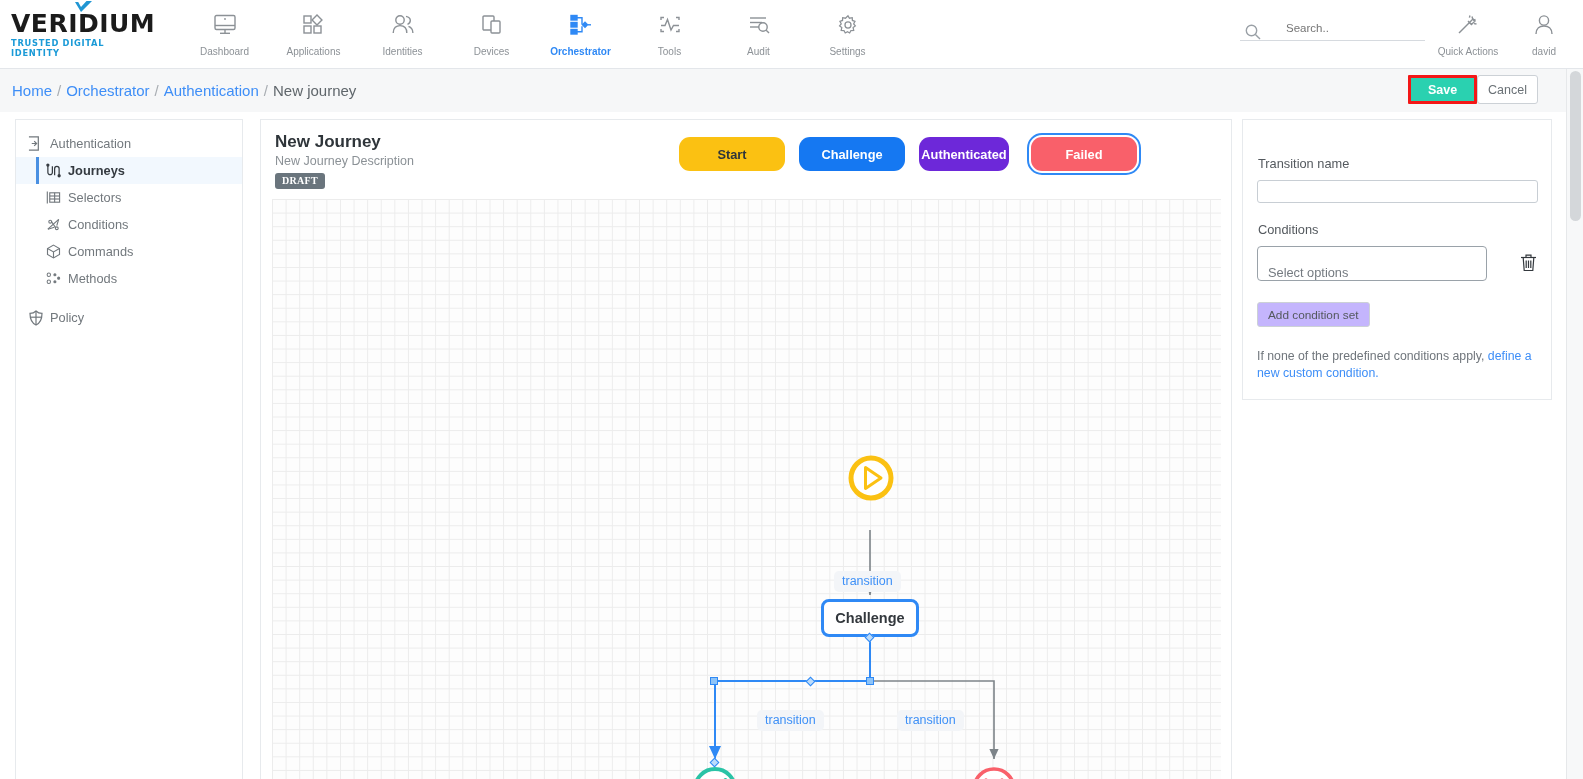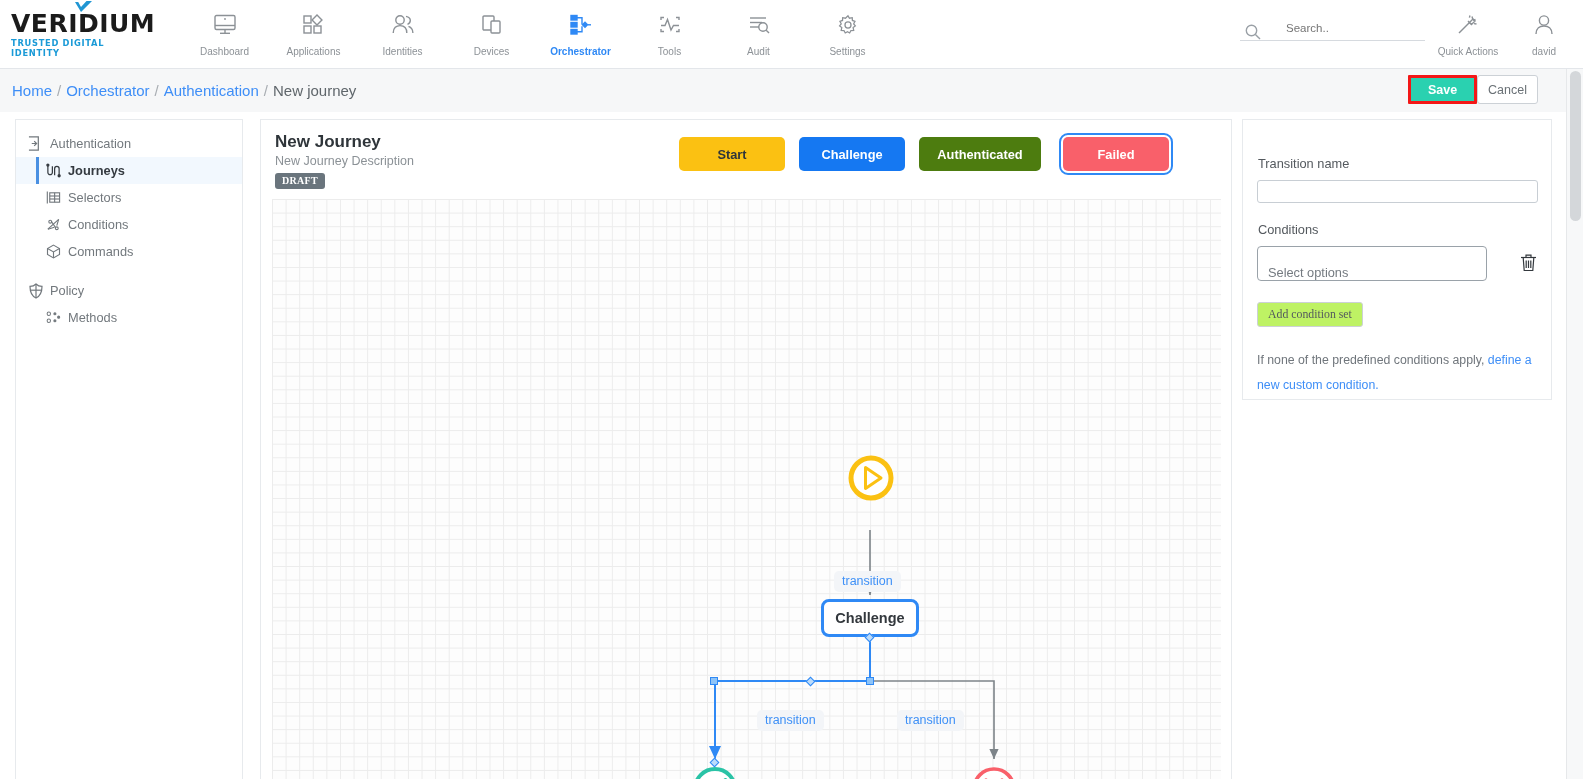--- a/index.html
+++ b/index.html
@@ -111,21 +111,21 @@
   .jtitle{ position:absolute; left:14px; top:12px; font-size:17px; font-weight:bold; color:#2f353a; }
   .jdesc{ position:absolute; left:14px; top:34px; font-size:12.5px; color:#8b9196; }
   .jbadge{
     position:absolute; left:14px; top:53px;
     background:#6a757d; color:#ffffff; font-size:10px; font-weight:bold;
     padding:2px 7px 3px 7px; border-radius:3px; letter-spacing:0.3px;font-family:Liberation Serif, serif;
   }
 
   .palette{ position:absolute; left:418px; top:17px; display:flex; gap:14px; }
   .pbtn{
-    height:34px; border:none; border-radius:5px; color:#ffffff;
+    height:34px; border:none; border-radius:11px; color:#ffffff;
     font-size:12.8px; font-weight:bold; cursor:pointer;
     font-family:"Liberation Sans", sans-serif;
     display:flex; align-items:center; justify-content:center;
   }
   .pbtn.sel{ outline:2px solid #2f89f5; outline-offset:2px;margin-left:8px; }
 
   
   .canvas{
     position:absolute; left:11px; top:79px; width:949px; height:580px;
     background-color:#fdfdfd;
@@ -172,26 +172,26 @@
     width:281px; height:23px; border:1px solid #c8ced4; border-radius:3px;
     outline:none; font-size:12.5px; padding:0 6px; color:#33383d;
     font-family:"Liberation Sans", sans-serif; background:#fff;
   }
   .rp-select{
     width:230px; height:35px; border:1px solid #9aa2a9; border-radius:4px;
     display:flex; align-items:flex-end; padding-left:10px;
     font-size:12.8px; color:#747a80; background:#fff; cursor:pointer;
   }
   .rp-addbtn{
-    height:25px; border:1px solid #ccd1d6; border-radius:3px; background:#bef264;
+    height:25px; border:1px solid #ccd1d6; border-radius:3px; background:#c4b5fd;
     font-size:11.8px; color:#54595e; padding:0 10px; cursor:pointer;
-    font-family:Liberation Serif, serif;
+    font-family:Liberation Sans, sans-serif;
   }
   .rp-hint{
-    font-size:12.3px; color:#70767c; line-height:25px; width:281px;
+    font-size:12.3px; color:#70767c; line-height:17px; width:281px;
   }
   .rp-hint a{ color:#3e8ef7; text-decoration:none; }
 
   
   .scroll-strip{
     position:absolute; right:0; top:69px; width:17px; height:710px;
     background:#f7f8f9; border-left:1px solid #e6e8ea;
   }
   .scroll-thumb{
     position:absolute; right:2px; top:2px; width:11px; height:150px;
@@ -410,55 +410,55 @@
   <div class="sb-row child">
     <span class="sb-ico">
       <svg width="15" height="15" viewBox="0 0 16 16" fill="none" stroke="#72787d" stroke-width="1.2">
         <path d="M8 1.2 L14.4 4.8 L14.4 11.2 L8 14.8 L1.6 11.2 L1.6 4.8 Z"></path>
         <path d="M1.6 4.8 L8 8.4 L14.4 4.8 M8 8.4 L8 14.8"></path>
       </svg>
     </span>
     <span>Commands</span>
   </div>
 
-  <div class="sb-row group" style="margin-top:12px">
-    <span class="sb-ico">
-      <svg width="16" height="16" viewBox="0 0 16 16" fill="none" stroke="#72787d" stroke-width="1.2">
-        <path d="M8 1 C10 3 12.5 3.4 14 3.4 C14 9 12 13 8 15 C4 13 2 9 2 3.4 C3.5 3.4 6 3 8 1 Z"></path>
-        <line x1="8" y1="1" x2="8" y2="15"></line>
-        <line x1="2" y1="7.2" x2="14" y2="7.2"></line>
-      </svg>
-    </span>
-    <span>Policy</span>
-  </div>
-
   <div class="sb-row child">
     <span class="sb-ico">
       <svg width="15" height="15" viewBox="0 0 16 16" fill="none" stroke="#72787d" stroke-width="1.1">
         <circle cx="3" cy="4" r="1.8"></circle>
         <circle cx="3" cy="11.5" r="1.8"></circle>
         <circle cx="9.5" cy="4" r="1.1" fill="#72787d"></circle>
         <circle cx="9.5" cy="11.5" r="1.1" fill="#72787d"></circle>
         <circle cx="13.5" cy="7.6" r="1.1" fill="#72787d"></circle>
       </svg>
     </span>
     <span>Methods</span>
   </div>
+
+  <div class="sb-row group" style="margin-top:12px">
+    <span class="sb-ico">
+      <svg width="16" height="16" viewBox="0 0 16 16" fill="none" stroke="#72787d" stroke-width="1.2">
+        <path d="M8 1 C10 3 12.5 3.4 14 3.4 C14 9 12 13 8 15 C4 13 2 9 2 3.4 C3.5 3.4 6 3 8 1 Z"></path>
+        <line x1="8" y1="1" x2="8" y2="15"></line>
+        <line x1="2" y1="7.2" x2="14" y2="7.2"></line>
+      </svg>
+    </span>
+    <span>Policy</span>
+  </div>
 </div>
 
 <div class="maincard">
 
   <div class="jtitle">New Journey</div>
   <div class="jdesc">New Journey Description</div>
   <div class="jbadge">DRAFT</div>
 
   <div class="palette">
     <button class="pbtn" style="background:#fbc112;color:#2f353a;width:106px">Start</button>
     <button class="pbtn" style="background:#1578f2;width:106px">Challenge</button>
-    <button class="pbtn" style="background:#4d7c0f;width:122px">Authenticated</button>
+    <button class="pbtn" style="background:#6d28d9;width:90px">Authenticated</button>
     <button class="pbtn sel" style="background:#f9606a;width:106px">Failed</button>
   </div>
 
   <div class="canvas">
 
     <svg width="949" height="580" style="position:absolute;left:0;top:0">
       <defs>
         <marker id="arrGray" markerWidth="9" markerHeight="9" refX="6.5" refY="3" orient="auto">
           <path d="M0,0 L6.5,3 L0,6 z" fill="#7d8489"></path>
         </marker>

